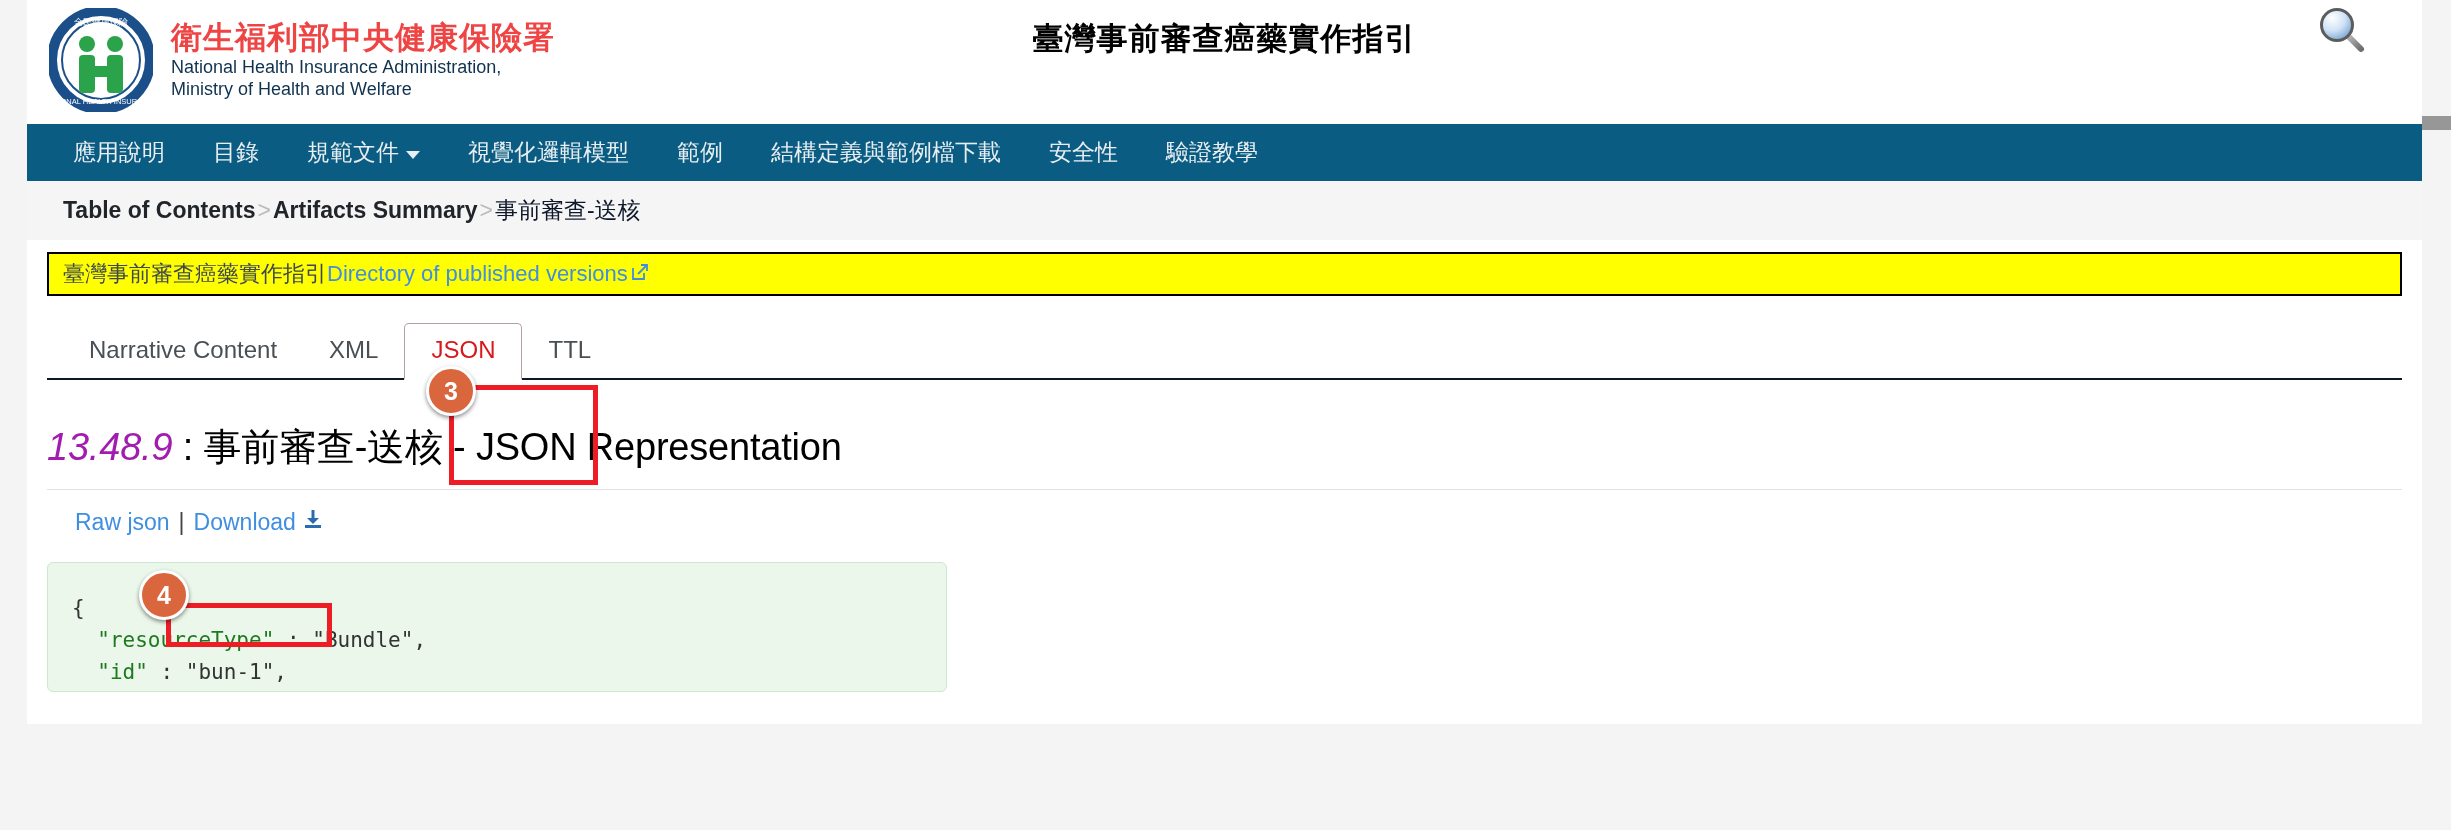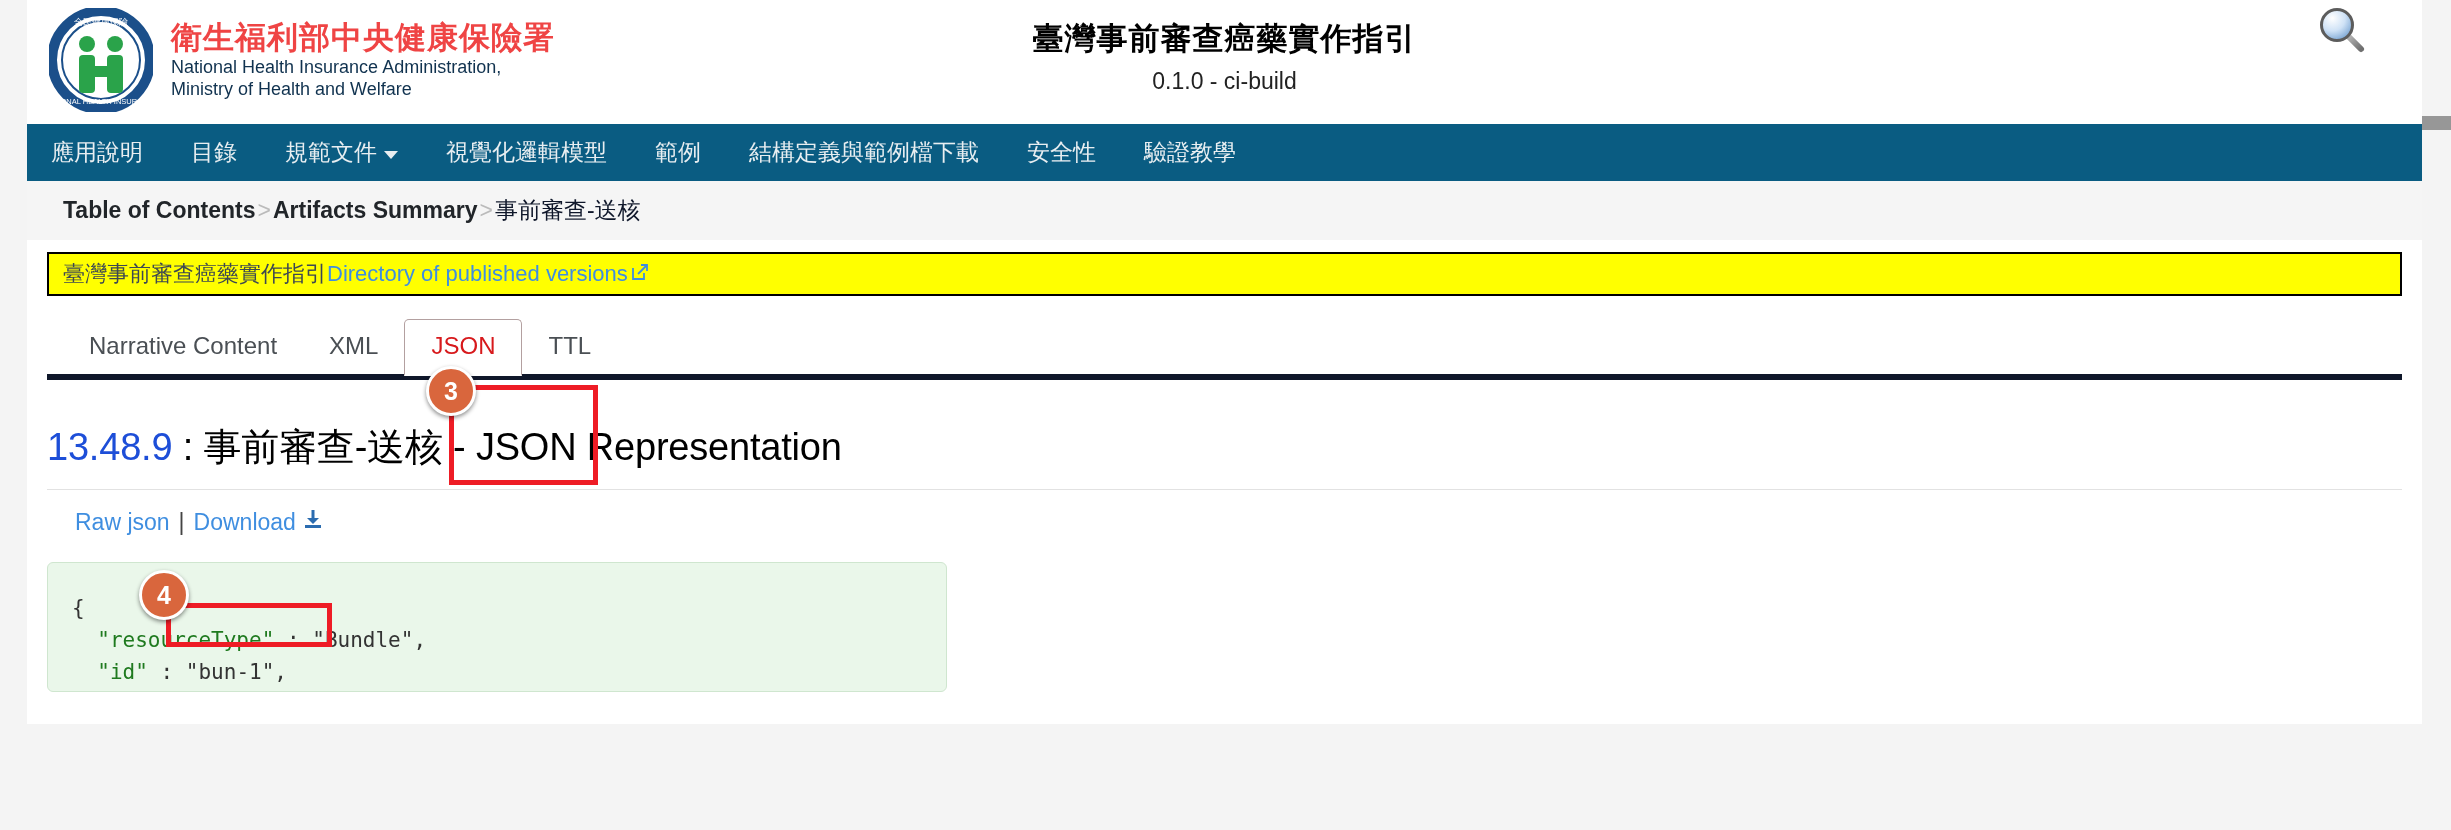--- a/index.html
+++ b/index.html
@@ -113,20 +113,21 @@
     height: 50px;
   }
 
   
   .navbar {
     position: relative;
     height: 57px;
     background: #0a5c82;
     display: flex;
     align-items: center;
+    padding-left: 22px;
     box-sizing: border-box;
     text-align: right;
   }
   .nav-item {
     color: #e8eef1;
     font-size: 23px;
     padding: 0 24px;
     white-space: nowrap;
     cursor: pointer;
     display: flex;
@@ -198,21 +199,21 @@
   
   .tabs-wrap {
     position: relative;
     margin: 24px 20px 0 20px;
     height: 60px;
   }
   .tabs {
     display: flex;
     align-items: flex-end;
     height: 60px;
-    border-bottom: 6px solid #0f172a;
+    border-bottom: 2px solid #0f172a;
     padding-left: 16px;
     box-sizing: border-box;
   }
   .tab {
     font-size: 24px;
     color: #4a4f54;
     padding: 0 26px 14px 26px;
     cursor: pointer;
     white-space: nowrap;
     position: relative;
@@ -234,21 +235,21 @@
   }
   .page-heading {
     font-size: 38px;
     color: #000000;
     font-weight: normal;
     margin: 42px 0 0 0;
     padding: 0 0 16px 0;
     border-bottom: 1px solid #e2e2e2;
     letter-spacing: -0.2px;
   }
-  .page-heading .sec-num { color: #1d4ed8; }
+  .page-heading .sec-num { color: #a21caf; font-style: italic; }
 
   .sub-actions {
     margin-top: 18px;
     font-size: 23px;
     color: #3f8ee0;
     display: flex;
     align-items: center;
     gap: 0;
     margin-left: 28px;
   }
@@ -334,21 +335,20 @@
         </div>
         <div class="brand-text">
           <div class="brand-zh">衛生福利部中央健康保險署</div>
           <div class="brand-en">National Health Insurance Administration,</div>
           <div class="brand-en">Ministry of Health and Welfare</div>
         </div>
       </div>
 
       <div class="masthead-title">
         <div class="t-main">臺灣事前審查癌藥實作指引</div>
-        <div class="t-sub">0.1.0 - ci-build</div>
       </div>
 
       <div class="search-btn">
         <svg width="54" height="50" viewBox="0 0 54 50" aria-hidden="true">
           <defs>
             <radialGradient id="lensg" cx="35%" cy="28%" r="75%">
               <stop offset="0%" stop-color="#ffffff"></stop>
               <stop offset="55%" stop-color="#cfe2f6"></stop>
               <stop offset="100%" stop-color="#7da7d4"></stop>
             </radialGradient>

